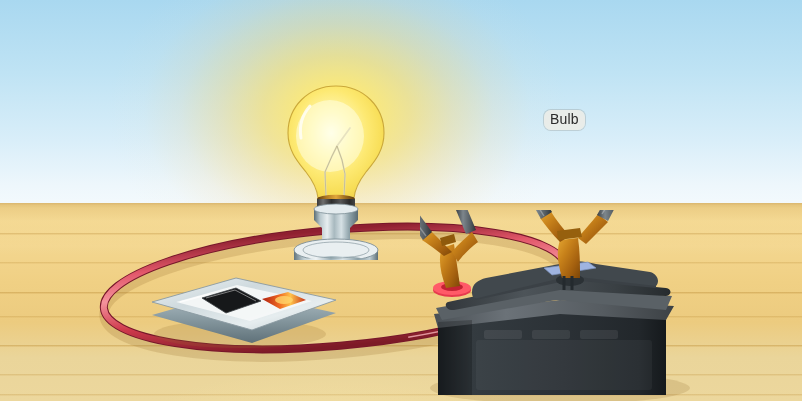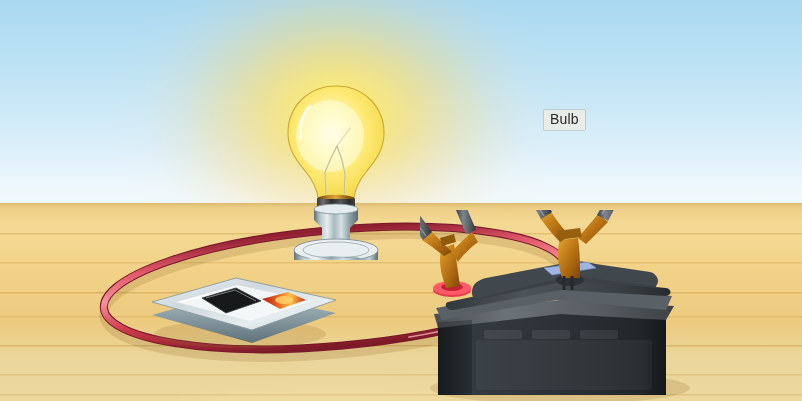--- a/index.html
+++ b/index.html
@@ -65,21 +65,21 @@
   .lbl{
     position:absolute;
     background:#e8e8e4;
     color:#2b2b2b;
     font-family:"Liberation Sans",sans-serif;
     font-size:14px;
     line-height:17px;
     padding:1px 6px 2px 6px;
     letter-spacing:.2px;
     white-space:nowrap;
-    border-radius:1px;
+    border-radius:7px;
     box-shadow:0 0 0 1px rgba(120,120,110,0.25);
   }
   .lbl-bulb{left:308px;top:50px;background:rgba(236,236,230,0.86);}
 </style>
 </head>
 <body>
 
 <div id="scene">
 
   <div class="sky"></div>

